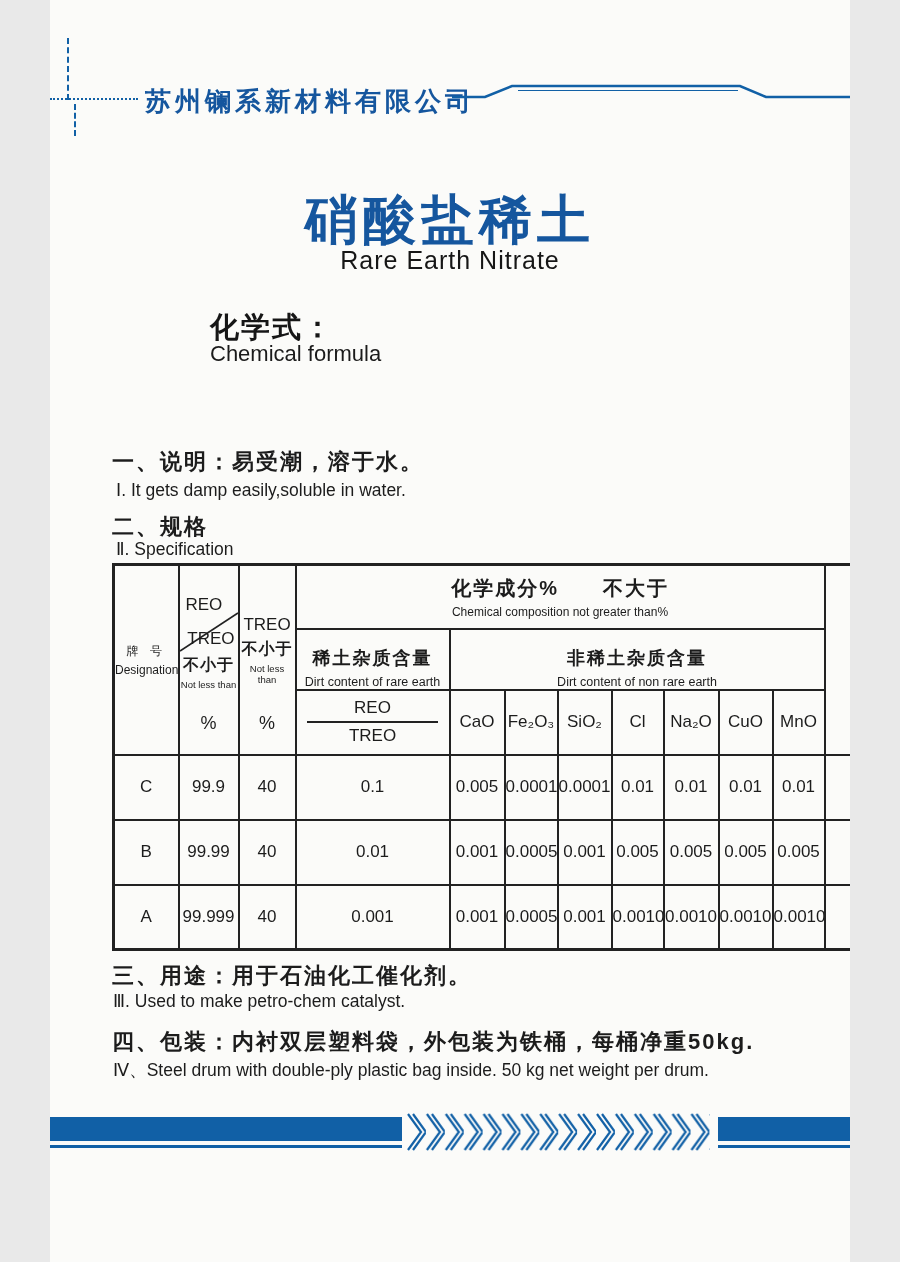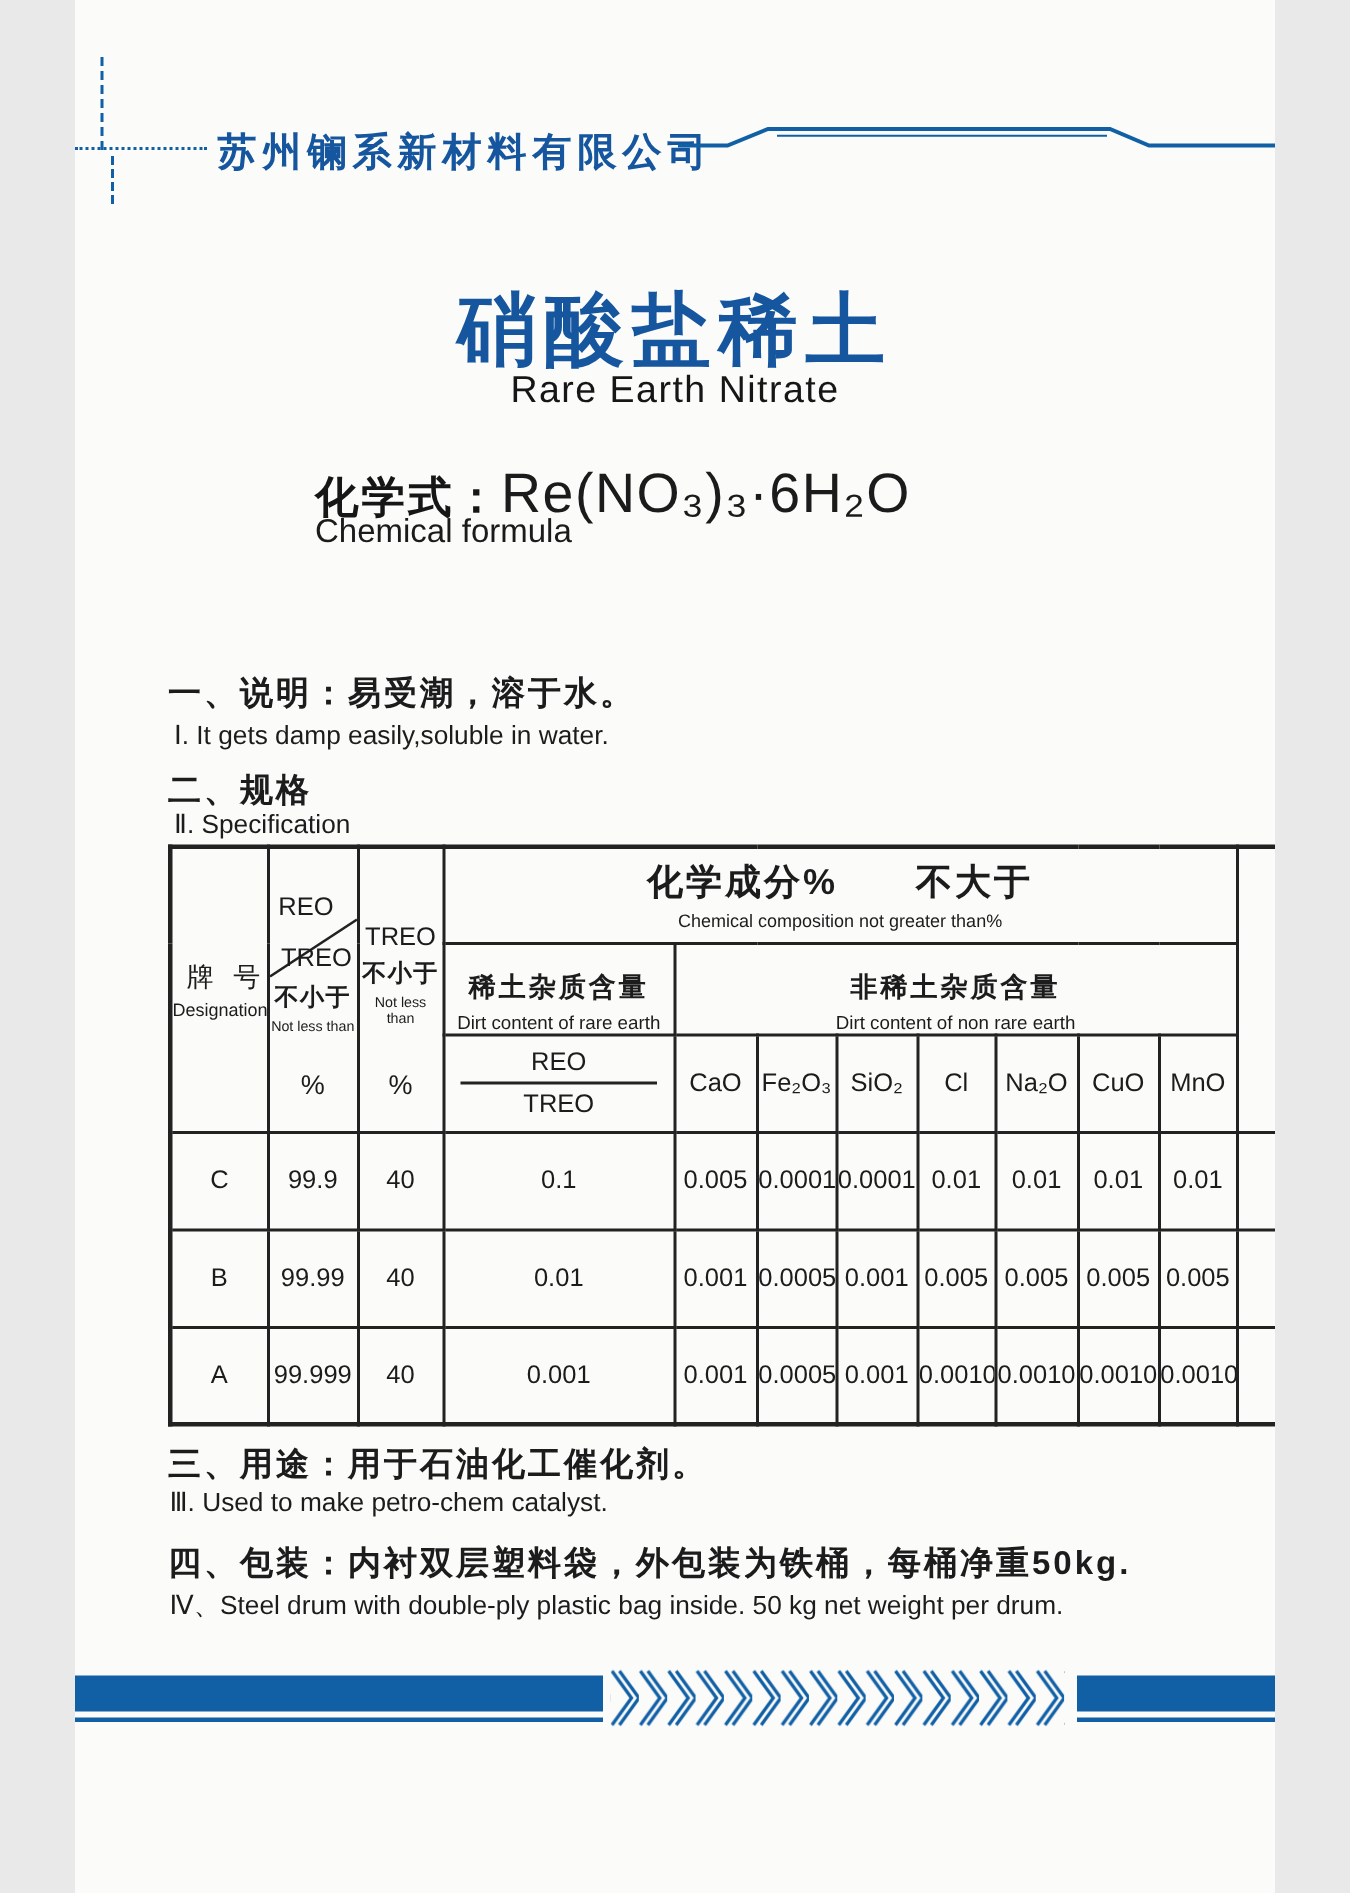--- a/index.html
+++ b/index.html
@@ -46,35 +46,35 @@
   table.spec{
     position:absolute;left:62px;top:563px;width:773px;
     border-collapse:collapse;table-layout:fixed;
     border:3px solid var(--ink);
   }
   table.spec td{
     border:2px solid var(--ink);text-align:center;vertical-align:middle;
     padding:0;font-size:17px;color:#1c1c1c;overflow:hidden;
   }
   tr.h1{height:64px;} tr.h2{height:61px;} tr.h3{height:65px;} tr.dr{height:65px;}
-  .desig .cn{font-size:18px;letter-spacing:4px;text-align:right;}
+  .desig .cn{font-size:12px;letter-spacing:4px;}
   .desig .en{font-size:12px;margin-top:3px;letter-spacing:0;}
   .cellrel{position:relative;width:100%;height:186px;}
   .cellrel span{position:absolute;display:block;text-align:center;}
   .diag-svg{position:absolute;left:0;top:0;width:100%;height:100%;}
   .diag-svg line{stroke:var(--ink);stroke-width:1.6;}
   .reo{top:28px;left:6px;font-size:17px;}
   .treo{top:62px;right:3px;font-size:17px;}
   .nlc{top:88px;left:0;width:100%;font-size:16px;font-weight:bold;letter-spacing:1px;}
   .nle{top:112px;left:0;width:100%;font-size:9.5px;}
   .pct{top:146px;left:0;width:100%;font-size:18px;}
   .t-treo{top:48px;left:0;width:100%;font-size:17px;}
   .t-nlc{top:72px;left:0;width:100%;font-size:16px;font-weight:bold;letter-spacing:1px;}
   .t-nle{top:96px;left:0;width:100%;font-size:9.5px;}
-  .chemhdr .cn{font-size:24px;font-weight:bold;letter-spacing:2px;}
+  .chemhdr .cn{font-size:20px;font-weight:bold;letter-spacing:2px;}
   .chemhdr .en{font-size:12px;margin-top:3px;font-weight:normal;letter-spacing:0;}
   .grp .cn{font-size:18px;font-weight:bold;letter-spacing:2px;margin-top:16px;}
   .grp .en{font-size:12.5px;margin-top:5px;font-weight:normal;letter-spacing:0;}
   .frac .fr-top,.frac .fr-bot{font-size:17px;line-height:1.2;}
   .frac .fr-bar{width:86%;margin:3px auto;border-top:2px solid var(--ink);height:0;}
   td.data{font-size:17px;}
   
   .bar{position:absolute;background:var(--accent);}
   .bar-left{left:0;top:1117px;width:352px;height:24px;}
   .bar-right{left:668px;top:1117px;width:232px;height:24px;}
@@ -93,21 +93,20 @@
   <div class="company">苏州镧系新材料有限公司</div>
   <svg class="headline-svg" width="500" height="30" viewBox="0 0 500 30">
     <path d="M2,17 H35 L62,6 H290 L316,17 H500" fill="none" style="stroke:var(--accent)" stroke-width="2.6"></path>
     <path d="M68,10.5 H288" fill="none" style="stroke:var(--accent)" stroke-width="1.2"></path>
   </svg>
 
   <div class="title-cn">硝酸盐稀土</div>
   <div class="title-en">Rare Earth Nitrate</div>
   <div class="formula-row">
     <span class="f-label">化学式：</span>
-    <span class="f-value">Re(NO₃)₃·6H₂O</span>
   </div>
   <div class="f-caption">Chemical formula</div>
 
   <div class="sec-h s1h">一、说明：易受潮，溶于水。</div>
   <div class="sec-s s1s">Ⅰ. It gets damp easily,soluble in water.</div>
   <div class="sec-h s2h">二、规格</div>
   <div class="sec-s s2s">Ⅱ. Specification</div>
 
   <table class="spec">
     <colgroup>

